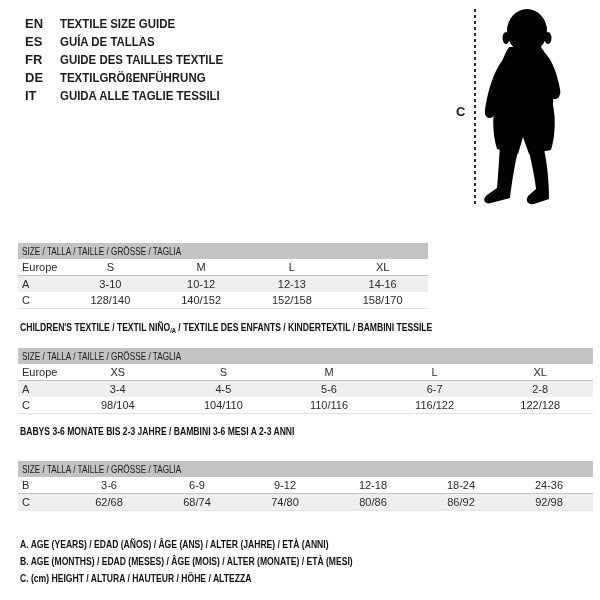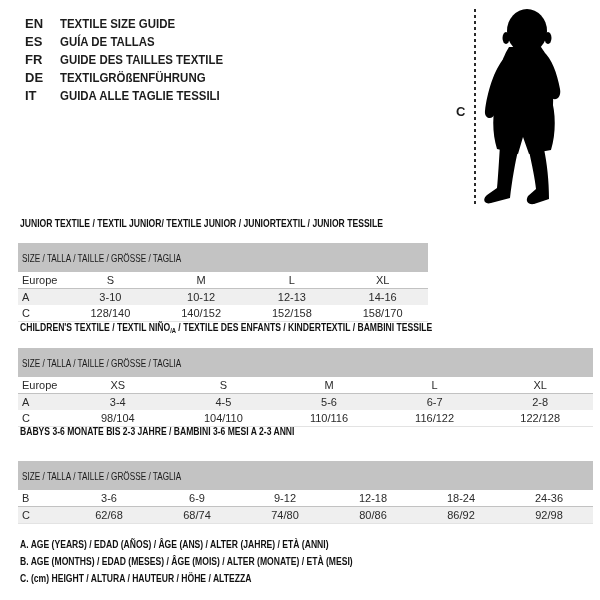--- a/index.html
+++ b/index.html
@@ -30,21 +30,21 @@
   .t1-title{top:217px}
   .t2-title{top:321px}
   .t3-title{top:423px;line-height:16.5px}
   .tbl-title sub{font-size:7.5px;vertical-align:-2px}
 
   
   .size-table{position:absolute;left:18px;border-bottom:1px solid #e3e3e3}
   .t1{top:243px;width:410px}
   .t2{top:348px;width:575px}
   .t3{top:461px;width:575px}
-  .bar{height:29px;background:#c3c3c3;display:flex;align-items:center;padding-left:4px;
+  .bar{height:16px;background:#c3c3c3;display:flex;align-items:center;padding-left:4px;
        font-size:10.5px;color:#1a1a1a}
   .trow{display:flex;height:16px;align-items:center;font-size:11px;color:#2a2a2a}
   .trow.shaded{background:#efefef;border-top:1px solid #c2c2c2}
   .lab{flex:0 0 43px;width:43px;padding-left:4px;text-align:left}
   .cell{flex:1 1 0;text-align:center}
 
   
   .legend{position:absolute;left:20px;top:536px;font-size:11px;font-weight:bold;color:#111}
   .legend-line{height:17px;line-height:17px;white-space:nowrap}
 </style>
@@ -83,23 +83,20 @@
     <ellipse cx="23" cy="29" rx="3.5" ry="6"></ellipse>
     <ellipse cx="65" cy="29" rx="3.5" ry="6"></ellipse>
     <path d="M26 38 C 17 52, 13 72, 13 96 L 70 96 C 71 70, 67 50, 58 38 Z"></path>
     <path d="M22 48 C 11 60, 4 84, 2 102 C 1 110, 10 112, 12 104 C 15 86, 21 68, 29 56 Z"></path>
     <path d="M60 42 C 69 50, 74 64, 77 80 C 79 90, 70 94, 67 86 C 63 72, 57 60, 50 50 Z"></path>
     <path d="M14 88 C 9 104, 9 124, 14 140 L 35 145 L 40 128 L 46 145 L 68 141 C 73 124, 73 104, 68 88 Z"></path>
     <path d="M17 136 C 16 152, 15 168, 14 179 L 4 186 C -1 190, 1 196, 8 194 L 27 189 C 29 172, 32 154, 35 142 Z"></path>
     <path d="M46 142 C 49 156, 52 170, 53 180 L 45 187 C 42 192, 45 196, 51 195 L 66 190 C 66 172, 64 154, 61 140 Z"></path>
   </svg>
 
-  <div class="tbl-title t1-title">
-    <span class="cond">JUNIOR TEXTILE / TEXTIL JUNIOR/ TEXTILE JUNIOR / JUNIORTEXTIL / JUNIOR TESSILE</span>
-  </div>
   <div class="size-table t1">
     <div class="bar">
       <span class="cond">SIZE / TALLA / TAILLE / GRÖSSE / TAGLIA</span>
     </div>
     <div class="trow">
       <span class="lab">Europe</span>
       <span class="cell">S</span>
       <span class="cell">M</span>
       <span class="cell">L</span>
       <span class="cell">XL</span>

